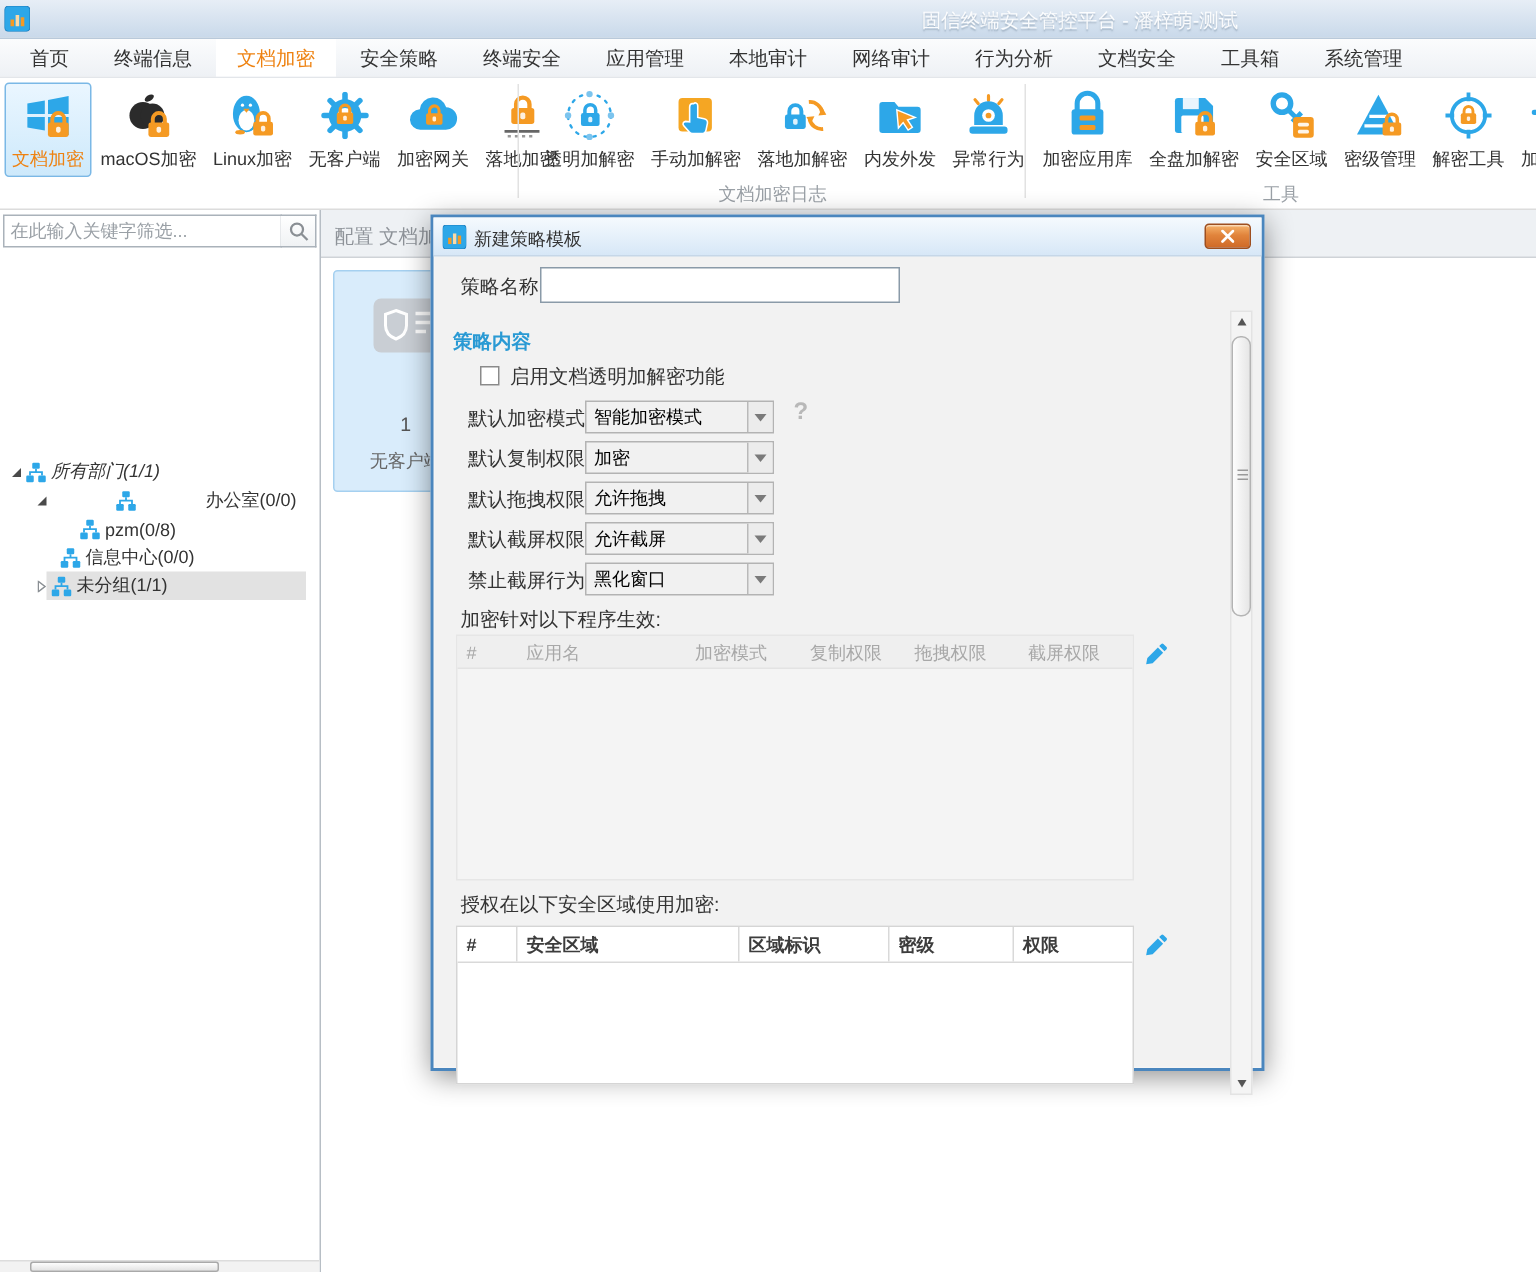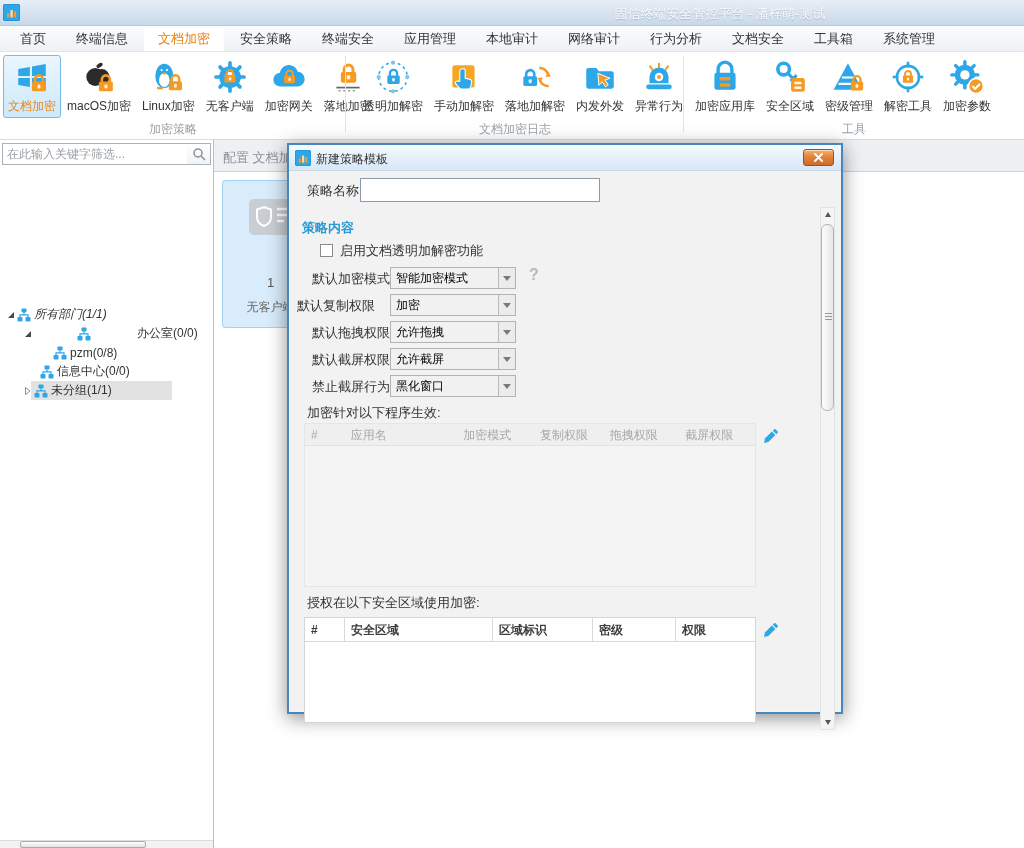--- a/index.html
+++ b/index.html
@@ -43,21 +43,21 @@
   .search-input { position:absolute; left:2px; top:3px; width:186px; height:22px;
     border:1px solid #aab2ba; font-size:12px; padding:0 4px; color:#444; background:#fff; }
   .search-input::placeholder { color:#9aa0a6; }
   .search-btn { position:absolute; left:187px; top:3px; width:24px; height:22px;
     border:1px solid #aab2ba; border-left:none; background:linear-gradient(#fff,#f0f2f4);
     display:flex; align-items:center; justify-content:center; }
   .trow { position:absolute; height:19px; display:flex; align-items:center; font-size:12px; color:#333; }
   .exp-open { width:0; height:0; border-bottom:6px solid #4a4a4a; border-left:6px solid transparent; }
   .exp-closed { width:6px; height:8px; }
   .org-ico { width:14px; height:14px; margin:0 3px; }
-  .sel-band { background:#e2e2e2; display:flex; align-items:center; padding-right:60px; height:19px; }
+  .sel-band { background:#e2e2e2; display:flex; align-items:center; padding-right:92px; height:19px; }
 
   
   .hscroll { position:absolute; left:0; bottom:0; width:213px; height:8px; background:#f2f2f2; border-top:1px solid #dcdcdc; }
   .hthumb { position:absolute; left:20px; top:0; width:126px; height:7px;
     background:linear-gradient(#fdfdfd,#e3e3e3); border:1px solid #a9a9a9; border-radius:2px; }
 
   
   .content { position:absolute; left:214px; top:140px; width:810px; height:708px; background:#fff; }
   .ctabs { position:absolute; left:0; top:0; width:810px; height:32px; background:#eef1f4;
     border-bottom:1px solid #cfd3d7; }
@@ -265,21 +265,20 @@
             <g style="color:#f59a23">
                 <use href="#lk" x="7" y="3" width="21" height="21"></use>
               </g>
             <path d="M6 27h22" stroke="#666" stroke-width="1.6"></path>
             <path d="M8 30h18" stroke="#999" stroke-width="1.6" stroke-dasharray="2 2.5"></path>
           </svg>
         </span>
         <span class="rlabel">落地加密</span>
       </div>
     </div>
-    <span class="glabel">加密策略</span>
     <span class="sep"></span>
   </div>
 
   <div class="rgroup" style="left:346px;width:338px">
     <div class="ritems" style="padding-left:12px">
       <div class="ritem">
         <span class="ricon">
           <svg viewBox="0 0 34 34" width="36" height="36">
             <circle cx="17" cy="17" r="13.5" fill="none" stroke="#2da7e8" stroke-width="1.5" stroke-dasharray="1.5 4.2" stroke-linecap="round"></circle>
             <circle cx="17" cy="3.5" r="2" fill="#7cc4ee"></circle>
@@ -347,20 +346,33 @@
       <div class="ritem">
         <span class="ricon">
           <svg viewBox="0 0 34 34" width="36" height="36">
             <path d="M10.5 14V9.5a6.5 6.5 0 0 1 13 0V14" fill="none" stroke="#2da7e8" stroke-width="3.2"></path>
             <rect x="7" y="13" width="20" height="16" rx="2" fill="#2da7e8"></rect>
             <rect x="12" y="17" width="10" height="3.2" rx="1" fill="#f59a23"></rect>
             <rect x="12" y="23" width="10" height="3.2" rx="1" fill="#f59a23"></rect>
           </svg>
         </span>
         <span class="rlabel">加密应用库</span>
+      </div>
+      <div class="ritem">
+        <span class="ricon">
+          <svg viewBox="0 0 34 34" width="36" height="36">
+            <path d="M5 8a2 2 0 0 1 2-2h17l5 5v15a2 2 0 0 1-2 2H7a2 2 0 0 1-2-2z" fill="#2da7e8"></path>
+            <rect x="10" y="6" width="10" height="7" fill="#eaf5fd"></rect>
+            <rect x="9" y="17" width="14" height="11" rx="1" fill="#fff"></rect>
+            <g style="color:#f59a23">
+                <use href="#lk" x="15" y="13" width="18" height="18"></use>
+              </g>
+          </svg>
+        </span>
+        <span class="rlabel">全盘加解密</span>
       </div>
       <div class="ritem">
         <span class="ricon">
           <svg viewBox="0 0 34 34" width="36" height="36">
             <circle cx="11" cy="9.5" r="5.5" fill="none" stroke="#2da7e8" stroke-width="3.4"></circle>
             <path d="M15 13.5l8 8M20 18.5l3.2-3.2M17.5 21l3-3" stroke="#2da7e8" stroke-width="3"></path>
             <rect x="18" y="18" width="13" height="13" rx="2" fill="#f59a23"></rect>
             <rect x="21" y="21.5" width="7" height="2.4" rx="1" fill="#fff" opacity=".9"></rect>
             <rect x="21" y="26" width="7" height="2.4" rx="1" fill="#fff" opacity=".9"></rect>
           </svg>
@@ -502,21 +514,21 @@
 
   <span class="dlabel abs" style="left:23px; top:125px;">默认加密模式</span>
   <div class="fsel" style="left:101px; top:122px;">
     <span>智能加密模式</span>
     <span class="arr">
         <span class="tri-down"></span>
       </span>
   </div>
   <span class="help-q">?</span>
 
-  <span class="dlabel abs" style="left:8px; top:152px;">默认复制权限</span>
+  <span class="dlabel abs" style="left:23px; top:152px;">默认复制权限</span>
   <div class="fsel" style="left:101px; top:149px;">
     <span>加密</span>
     <span class="arr">
         <span class="tri-down"></span>
       </span>
   </div>
 
   <span class="dlabel abs" style="left:23px; top:179px;">默认拖拽权限</span>
   <div class="fsel" style="left:101px; top:176px;">
     <span>允许拖拽</span>

